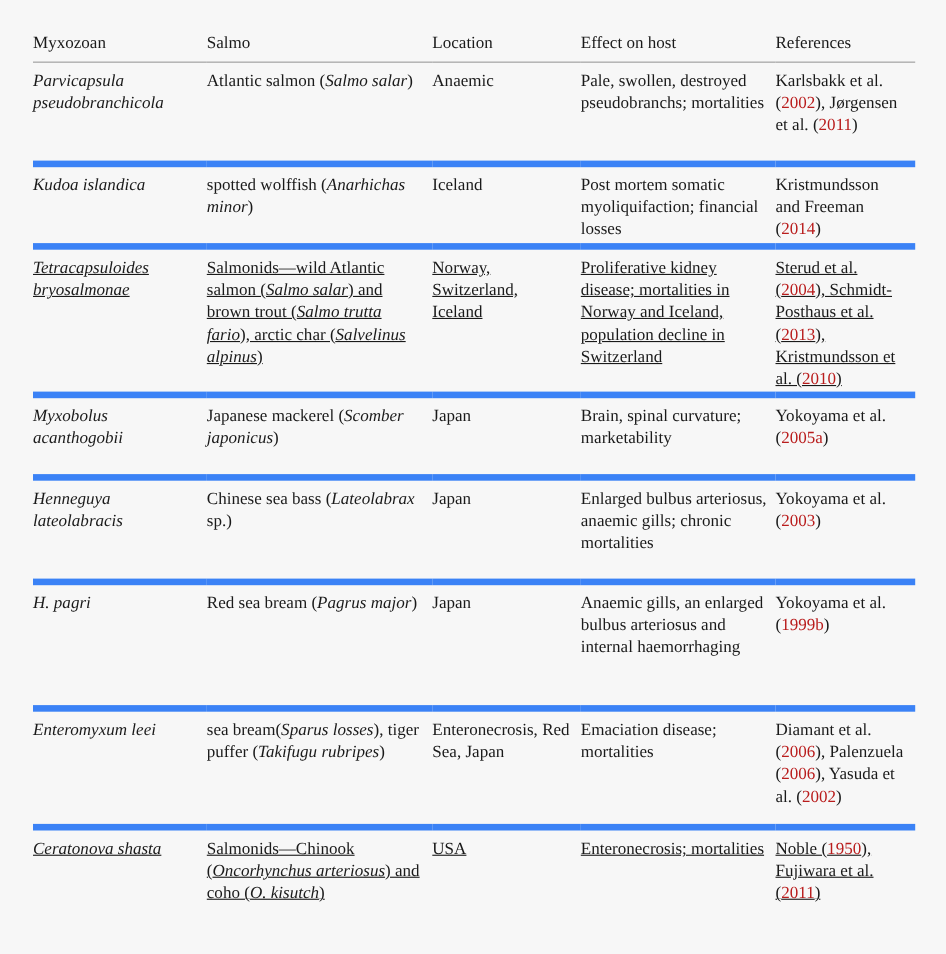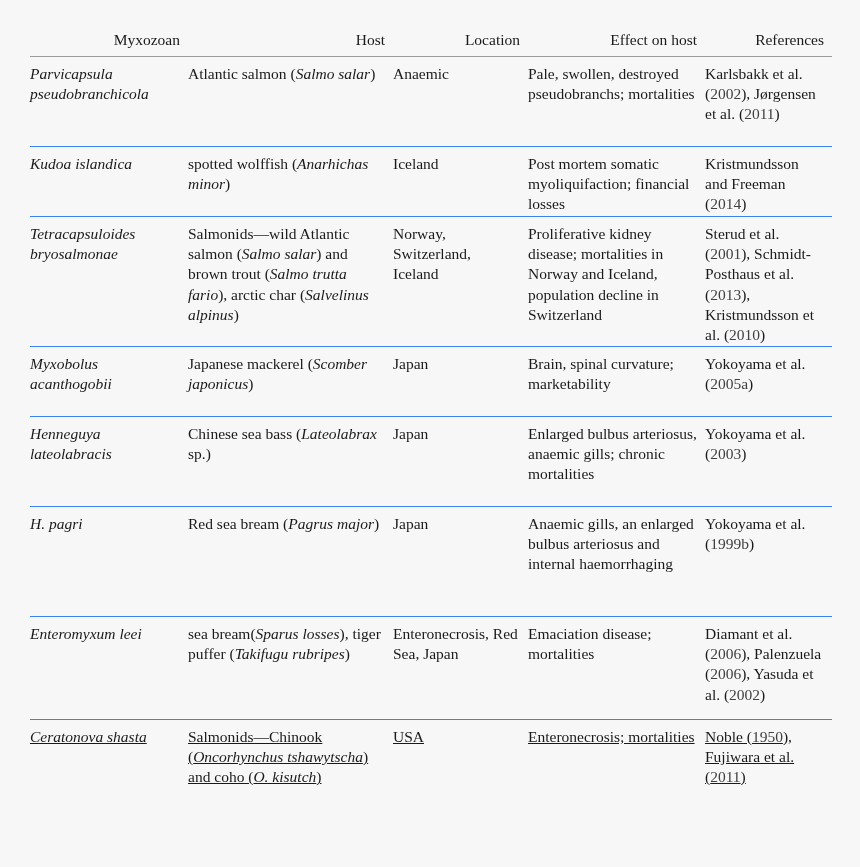--- a/index.html
+++ b/index.html
@@ -28,75 +28,75 @@
     table-layout: fixed;
   }
 
   table.sci-table col.c-myxozoan   { width: 158px; }
   table.sci-table col.c-host       { width: 205px; }
   table.sci-table col.c-location   { width: 135px; }
   table.sci-table col.c-effect     { width: 177px; }
   table.sci-table col.c-references { width: 127px; }
 
   table.sci-table thead th {
-    text-align: right;
+    text-align: left;
     font-weight: normal;
     font-size: 15.5px;
     line-height: 20px;
     padding: 0 8px 6px 0;
     border-bottom: 1px solid #9a9a9a;
     vertical-align: bottom;
     color: #1a1a1a;
   }
 
   table.sci-table tbody td {
     text-align: left;
     font-size: 15.5px;
     line-height: 20.2px;
     padding: 7px 8px 0 0;
     vertical-align: top;
-    border-bottom: 1px solid #3b82f6;
+    border-bottom: 6px solid #3b82f6;
     color: #1a1a1a;
   }
 
   table.sci-table tbody tr:last-child td {
     border-bottom: none;
   }
 
   
   tr[data-row="0"] td { height: 82px; }
   tr[data-row="1"] td { height: 62px; }
-  tr[data-row="2"] td { height: 122px; }
+  tr[data-row="2"] td { height: 122px; text-decoration: underline; }
   tr[data-row="3"] td { height: 62px; }
   tr[data-row="4"] td { height: 82px; }
   tr[data-row="5"] td { height: 102px; }
   tr[data-row="6"] td { height: 95px; font-family: Liberation Serif, serif; }
   tr[data-row="7"] td { height: 95px; text-decoration: underline; }
 
   .it { font-style: italic; }
-  .ref-year { color: #404040; }
+  .ref-year { color: #b91c1c; }
 
   .cell-text { display: block; }
 </style>
 </head>
 <body>
 
 <div id="table-wrap">
   <table class="sci-table">
     <colgroup>
       <col class="c-myxozoan">
       <col class="c-host">
       <col class="c-location">
       <col class="c-effect">
       <col class="c-references">
     </colgroup>
     <thead>
       <tr>
         <th>Myxozoan</th>
-        <th>Host</th>
+        <th>Salmo</th>
         <th>Location</th>
         <th>Effect on host</th>
         <th>References</th>
       </tr>
     </thead>
     <tbody id="table-body">
         <tr data-row="0">
           <td>
             <span class="cell-text"><span class="it">Parvicapsula pseudobranchicola</span></span>
           </td>
@@ -137,21 +137,21 @@
           <td>
             <span class="cell-text">Salmonids—wild Atlantic salmon (<span class="it">Salmo salar</span>) and brown trout (<span class="it">Salmo trutta fario</span>), arctic char (<span class="it">Salvelinus alpinus</span>)</span>
           </td>
           <td>
             <span class="cell-text">Norway, Switzerland, Iceland</span>
           </td>
           <td>
             <span class="cell-text">Proliferative kidney disease; mortalities in Norway and Iceland, population decline in Switzerland</span>
           </td>
           <td>
-            <span class="cell-text">Sterud et al. (<span class="ref-year">2001</span>), Schmidt-Posthaus et al. (<span class="ref-year">2013</span>), Kristmundsson et al. (<span class="ref-year">2010</span>)</span>
+            <span class="cell-text">Sterud et al. (<span class="ref-year">2004</span>), Schmidt-Posthaus et al. (<span class="ref-year">2013</span>), Kristmundsson et al. (<span class="ref-year">2010</span>)</span>
           </td>
         </tr>
         <tr data-row="3">
           <td>
             <span class="cell-text"><span class="it">Myxobolus acanthogobii</span></span>
           </td>
           <td>
             <span class="cell-text">Japanese mackerel (<span class="it">Scomber japonicus</span>)</span>
           </td>
           <td>
@@ -213,21 +213,21 @@
           </td>
           <td>
             <span class="cell-text">Diamant et al. (<span class="ref-year">2006</span>), Palenzuela (<span class="ref-year">2006</span>), Yasuda et al. (<span class="ref-year">2002</span>)</span>
           </td>
         </tr>
         <tr data-row="7">
           <td>
             <span class="cell-text"><span class="it">Ceratonova shasta</span></span>
           </td>
           <td>
-            <span class="cell-text">Salmonids—Chinook (<span class="it">Oncorhynchus tshawytscha</span>) and coho (<span class="it">O. kisutch</span>)</span>
+            <span class="cell-text">Salmonids—Chinook (<span class="it">Oncorhynchus arteriosus</span>) and coho (<span class="it">O. kisutch</span>)</span>
           </td>
           <td>
             <span class="cell-text">USA</span>
           </td>
           <td>
             <span class="cell-text">Enteronecrosis; mortalities</span>
           </td>
           <td>
             <span class="cell-text">Noble (<span class="ref-year">1950</span>), Fujiwara et al. (<span class="ref-year">2011</span>)</span>
           </td>

